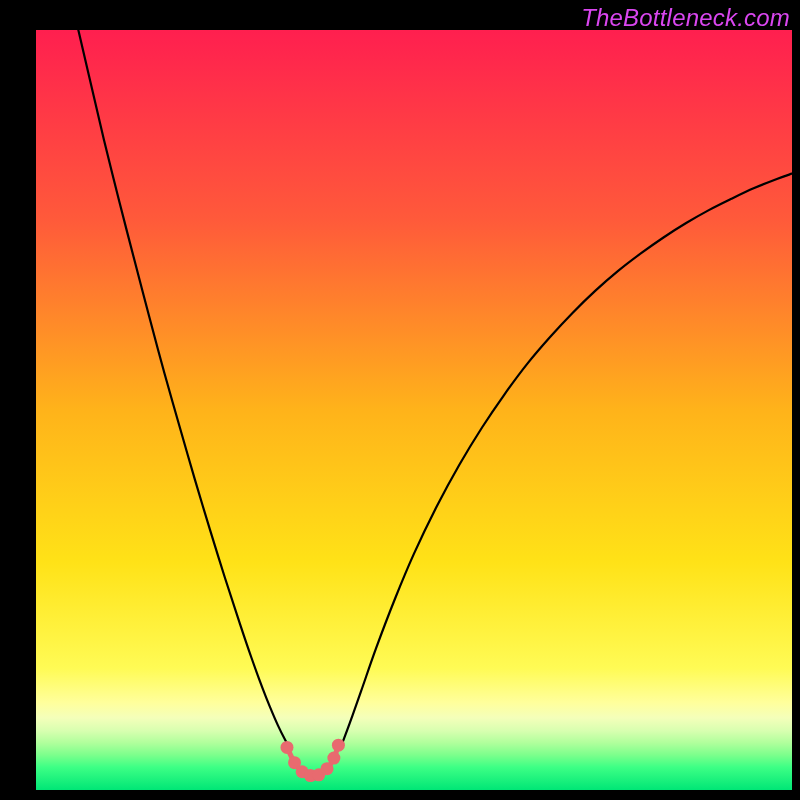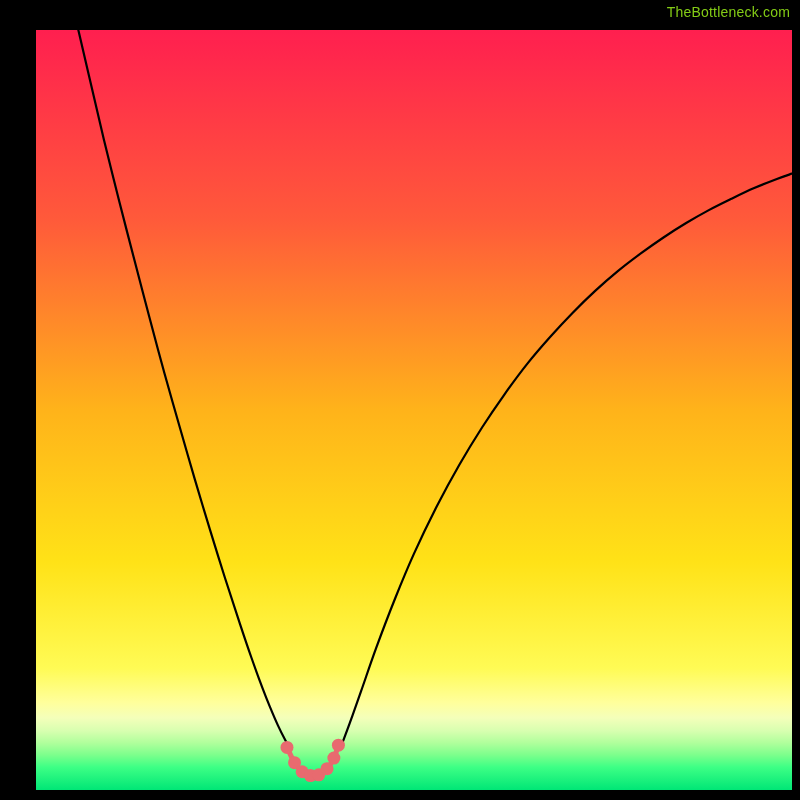--- a/index.html
+++ b/index.html
@@ -14,24 +14,25 @@
   .stage {
     position: relative;
     width: 800px;
     height: 800px;
     background: #000;
   }
   .watermark {
     position: absolute;
     top: 4px;
     right: 10px;
-    color: #84cc16;
-    font-size: 14px;
+    color: #d946ef;
+    font-size: 24px;
     letter-spacing: 0.2px;
     z-index: 10;
+    font-style: italic;
   }
   .plot {
     position: absolute;
     left: 36px;
     top: 30px;
     width: 756px;
     height: 760px;
   }
   .plot svg {
     display: block;

